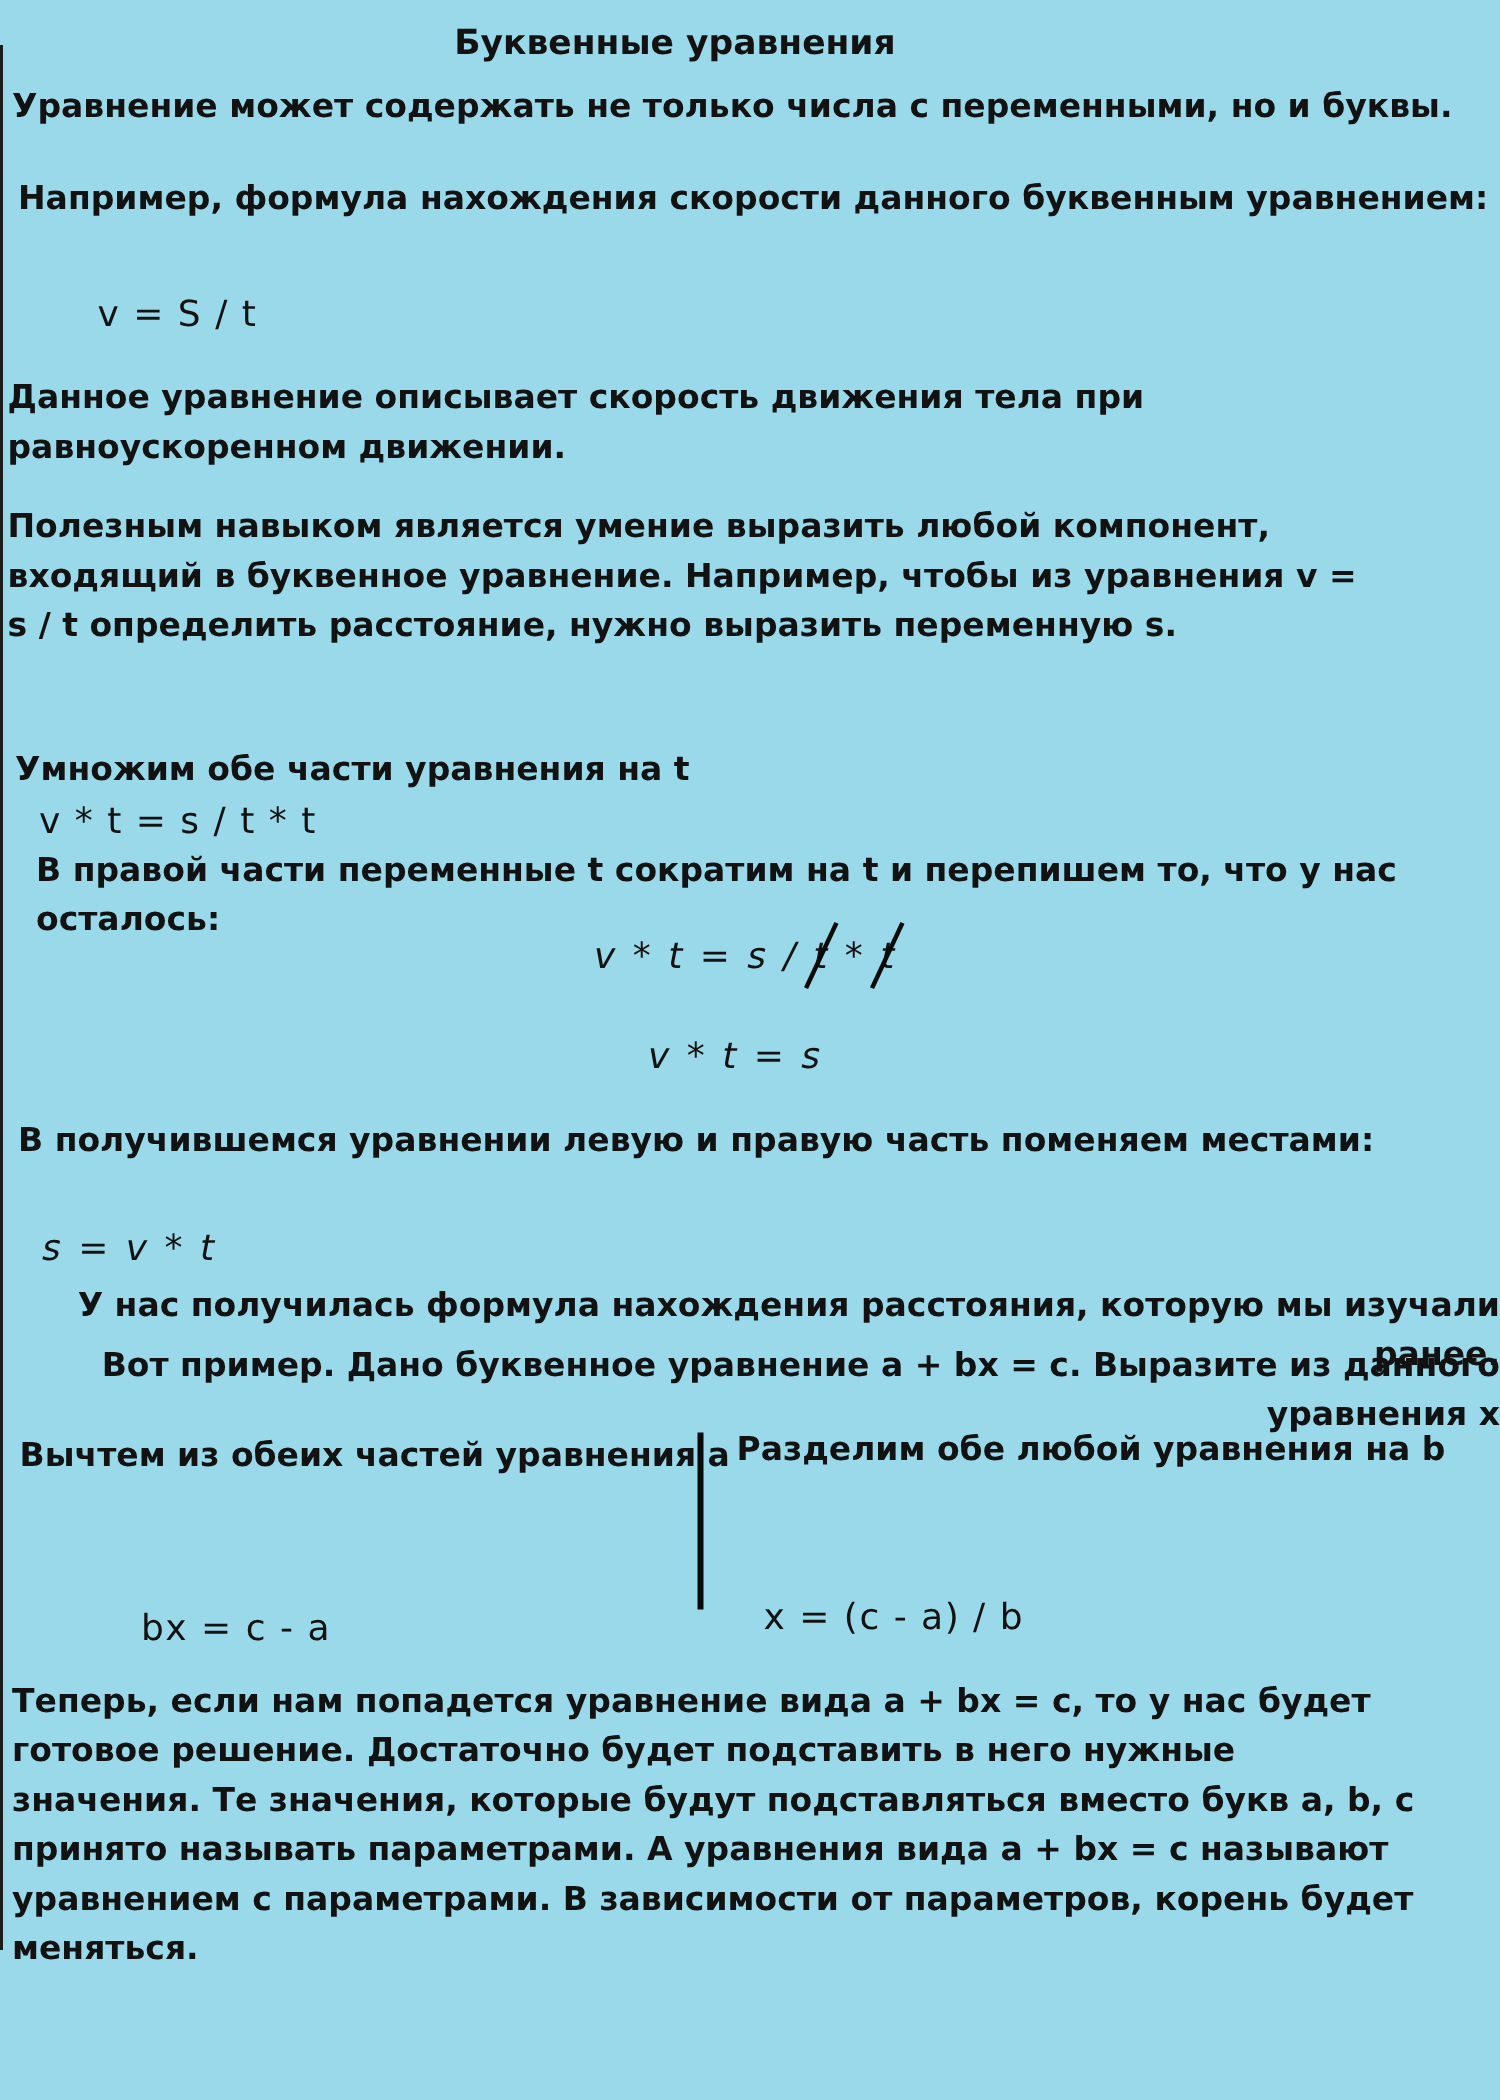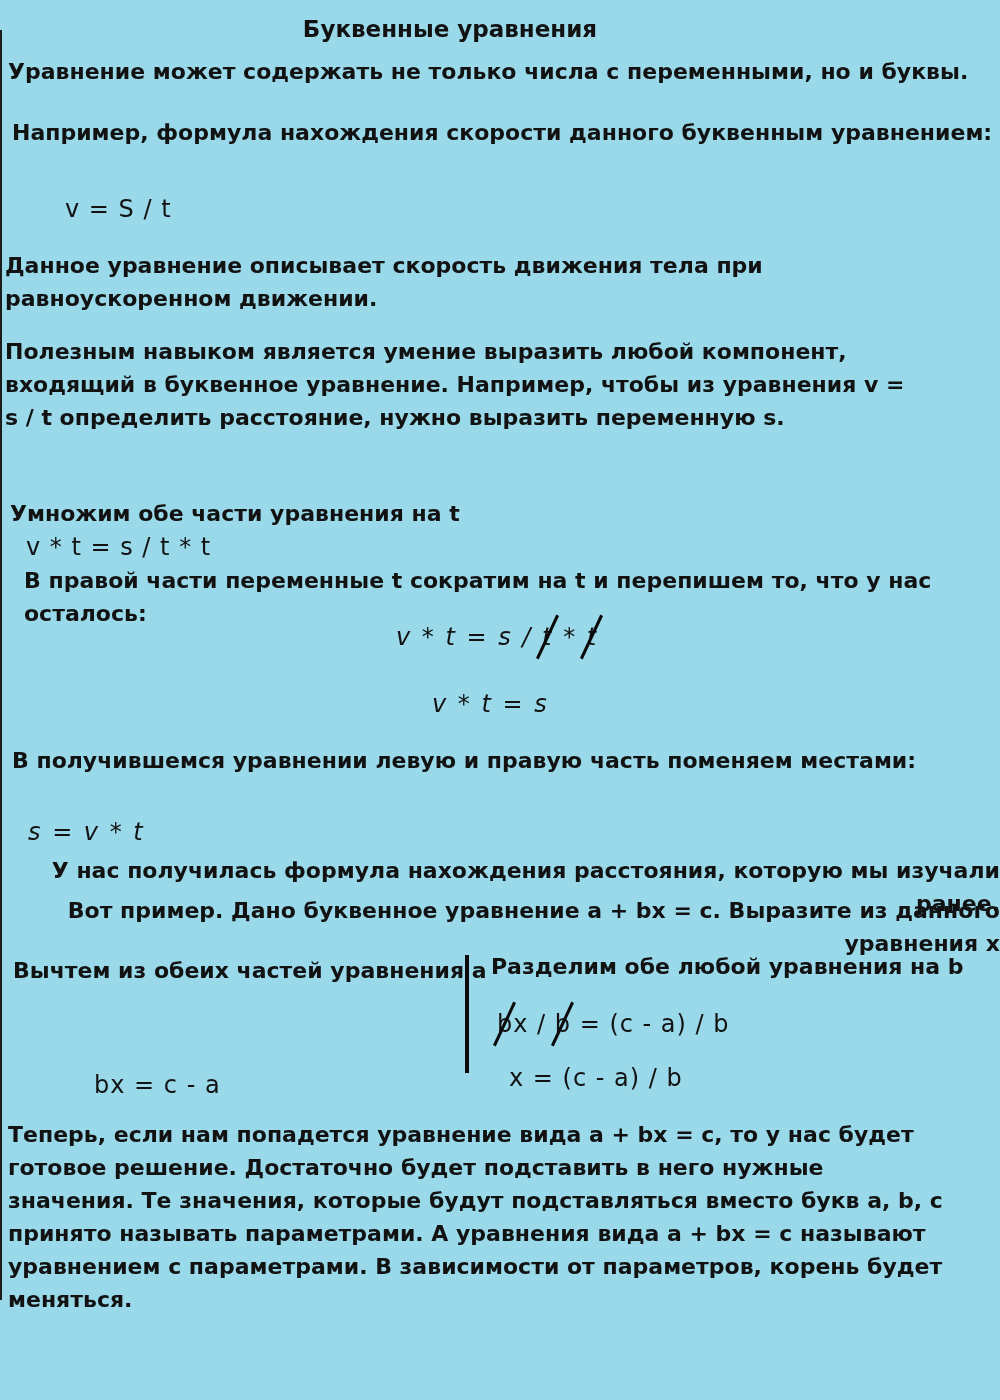--- a/index.html
+++ b/index.html
@@ -121,19 +121,18 @@
 
   <p class="para col-left-h">Вычтем из обеих частей уравнения a</p>
 
 
   <p class="eq col-left-eq2">bx = c - a</p>
 
   <div class="divider"></div>
 
   <p class="para col-right-h">Разделим обе любой уравнения на b</p>
 
-  <p class="eq col-right-eq1"><span class="struck">b</span><span>x / </span><span class="struck">b</span><span> = (c - a) / b</span></p>
 
   <p class="eq col-right-eq2">x = (c - a) / b</p>
 
   <p class="para footer">Теперь, если нам попадется уравнение вида a + bx = c, то у нас будет готовое решение. Достаточно будет подставить в него нужные значения. Те значения, которые будут подставляться вместо букв a, b, c принято называть параметрами. А уравнения вида a + bx = c называют уравнением с параметрами. В зависимости от параметров, корень будет меняться.</p>
 
 </div>
 
 </body></html>

